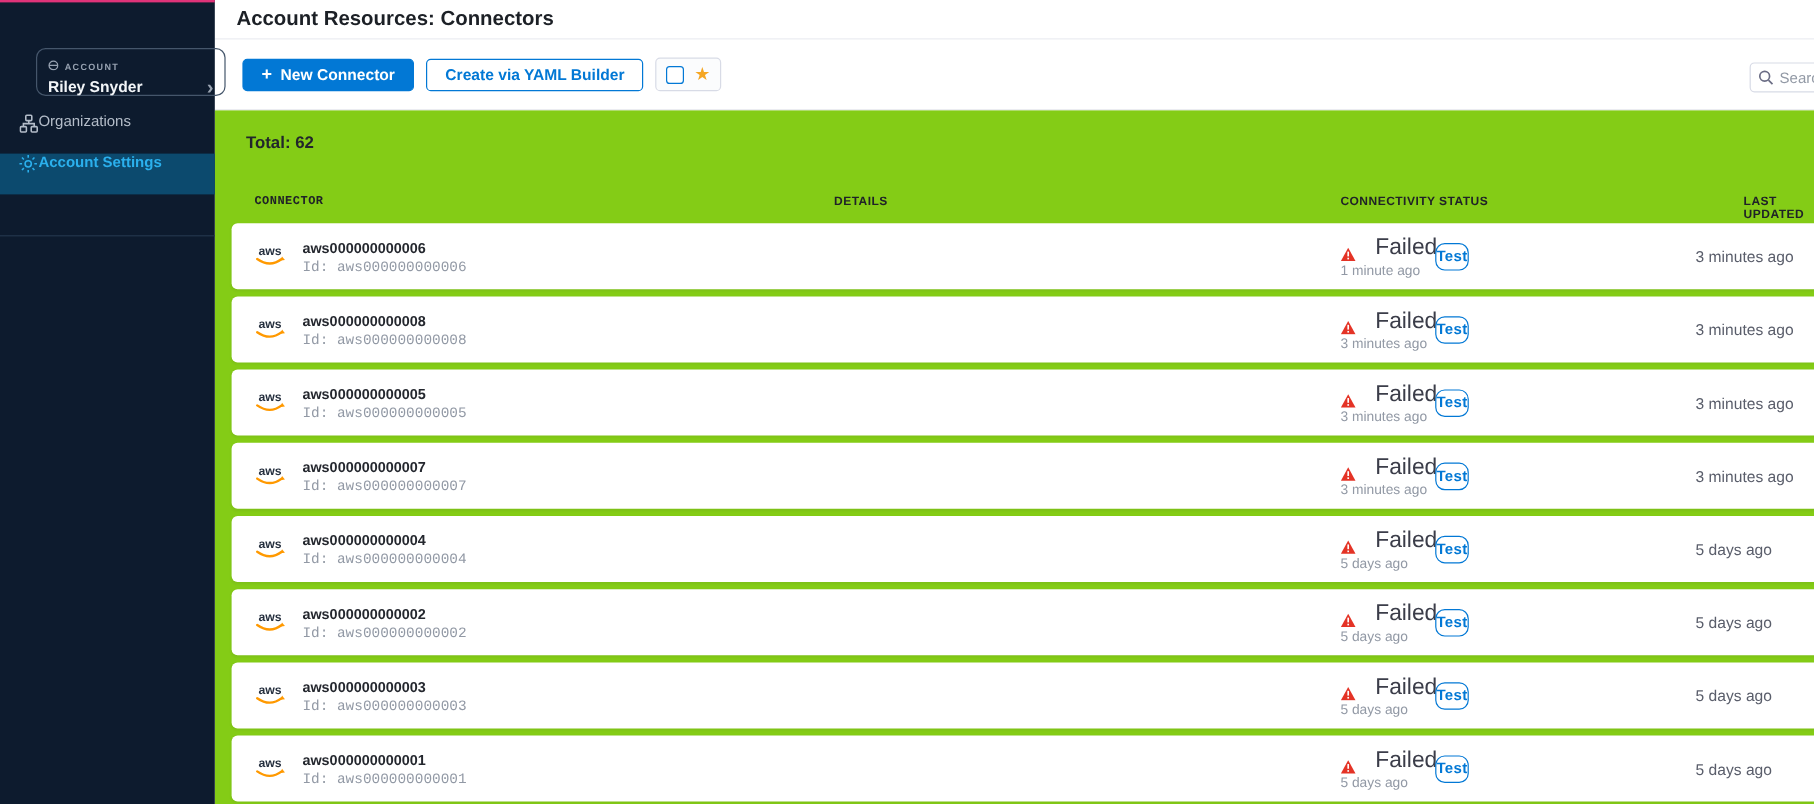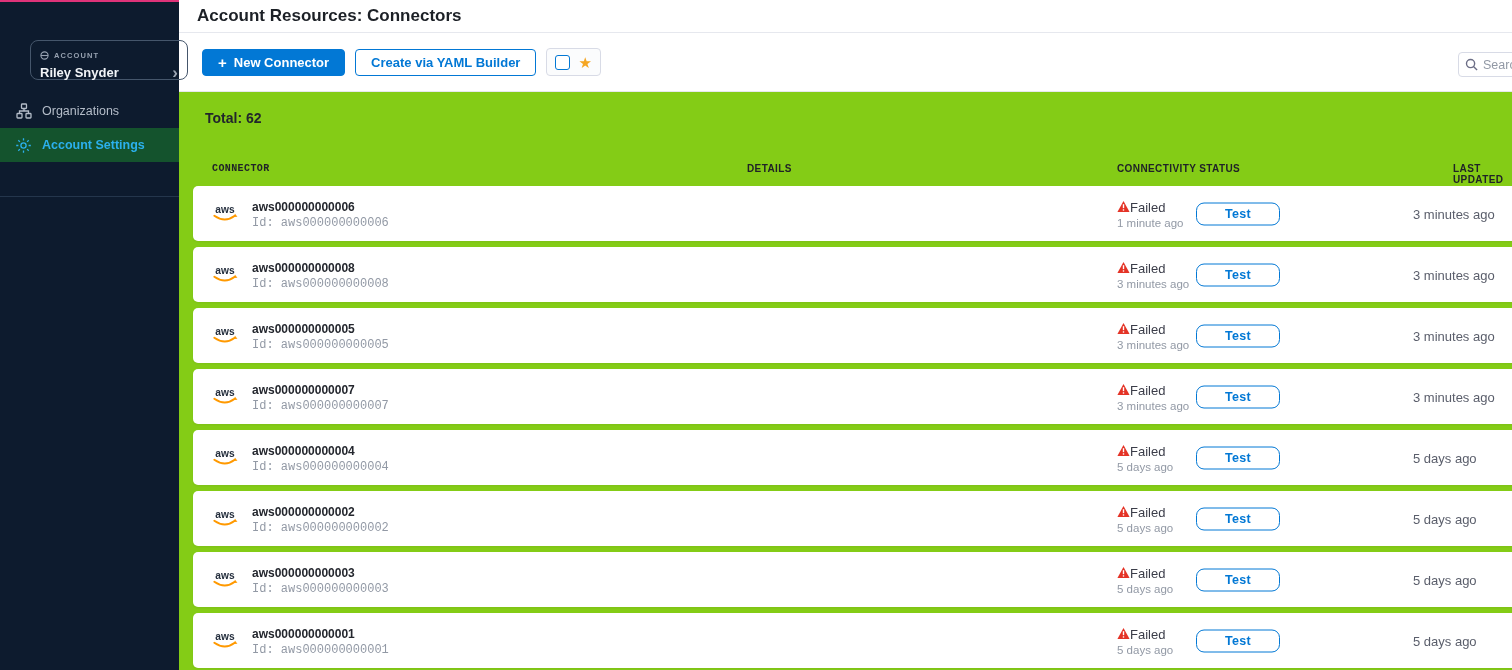--- a/index.html
+++ b/index.html
@@ -29,24 +29,24 @@
     border:1px solid #45566b; border-radius:8px; padding:5px 9px 0 9px; cursor:pointer;margin-left:23px;
   }
   .account-label-row { display:flex; align-items:center; gap:5px; }
   .account-label { font-size:7.5px; font-weight:bold; letter-spacing:1.1px; color:#97a2b1; }
   .account-name-row { display:flex; align-items:center; justify-content:space-between; margin-top:1px; }
   .account-name { font-size:13px; font-weight:600; color:#f2f5f8; }
   .chevron { color:#9aa4b2; font-size:17px; line-height:12px; font-weight:bold; }
 
   .nav { position:absolute; left:0; top:94px; width:100%; }
   .nav-item {
-    height:34px; display:flex; align-items:center; padding-left:15px; gap:10px;
+    height:34px; display:flex; align-items:flex-start; padding-left:15px; gap:0;
     cursor:pointer; color:#b4bdc9; font-size:12.5px;
   }
-  .nav-item.selected { background:#14532d; color:#2bb0ed; font-weight:bold; }
+  .nav-item.selected { background:#0c4a6e; color:#2bb0ed; font-weight:bold; }
   .nav-item .ico { width:17px; height:17px; display:flex; align-items:center; justify-content:center; }
   .nav-item svg { stroke:#b4bdc9; }
   .nav-item.selected svg { stroke:#2bb0ed; }
   .nav-divider { position:absolute; top:196px; left:0; width:100%; height:1px; background:#24364c; }
 
   
   .main { position:absolute; left:179px; top:0; width:1333px; height:670px; }
   .page-header {
     height:33px; background:#fff; border-bottom:1px solid #e6e8ee;
     display:flex; align-items:center; padding-left:18px;
@@ -76,39 +76,39 @@
   .search-wrap svg { flex:0 0 auto; }
   .search-input { border:none; outline:none; width:100%; font-size:12.5px; color:#24272e;
                   font-family:inherit; background:transparent; }
   .search-input::placeholder { color:#9299a5; }
 
   .content { position:absolute; top:92px; left:0; right:0; bottom:0; background:#84cc16; }
   .total { position:absolute; left:26px; top:18px; font-size:14px; font-weight:bold; color:#22262c; }
 
   .col-label { position:absolute; top:71px; font-size:10px; font-weight:bold; letter-spacing:.4px; color:#202327; }
   .col-connector { left:33px;font-family:Liberation Mono, monospace; }
-  .col-details { left:568px; }
+  .col-details { left:516px; }
   .col-status { left:938px; }
   .col-updated { left:1274px; }
 
   .rows { position:absolute; top:94px; left:14px; right:-8px; }
   .row-card {
     position:relative; height:55px; margin-bottom:6px; background:#fff; border-radius:5px;
     box-shadow:0 1px 2px rgba(40,41,61,.07); cursor:pointer;
   }
   .cell-connector { position:absolute; left:18px; top:50%; transform:translateY(-50%);
                     display:flex; align-items:center; gap:13px; }
   .conn-name { font-size:12px; font-weight:600; color:#24272e; line-height:17px; }
   .conn-id { font-size:12px; color:#9299a5; line-height:14px;font-family:Liberation Mono, monospace; }
   .cell-status { position:absolute; left:924px; top:50%; transform:translateY(-50%); }
-  .status-line { display:flex; align-items:center; gap:0; font-size:13px; color:#3b3d49; }
+  .status-line { display:flex; align-items:flex-end; gap:16px; font-size:19px; color:#3b3d49; }
   .status-time { font-size:11.5px; color:#9299a5; margin-top:2px; }
   .test-btn {
     position:absolute; left:1003px; top:50%; transform:translateY(-50%);
-    height:23px; padding:0 28px; border:1.5px solid #0278d5; border-radius:8px;
+    height:23px; padding:0 0; border:1.5px solid #0278d5; border-radius:8px;
     background:#fff; color:#0278d5; font-size:12.5px; font-weight:bold;
     font-family:inherit; cursor:pointer; letter-spacing:.3px;
   }
   .cell-updated { position:absolute; left:1220px; top:50%; transform:translateY(-50%);
                   font-size:13px; color:#5a5e6b; }
 </style>
 </head>
 <body>
 
 <aside class="sidebar">

